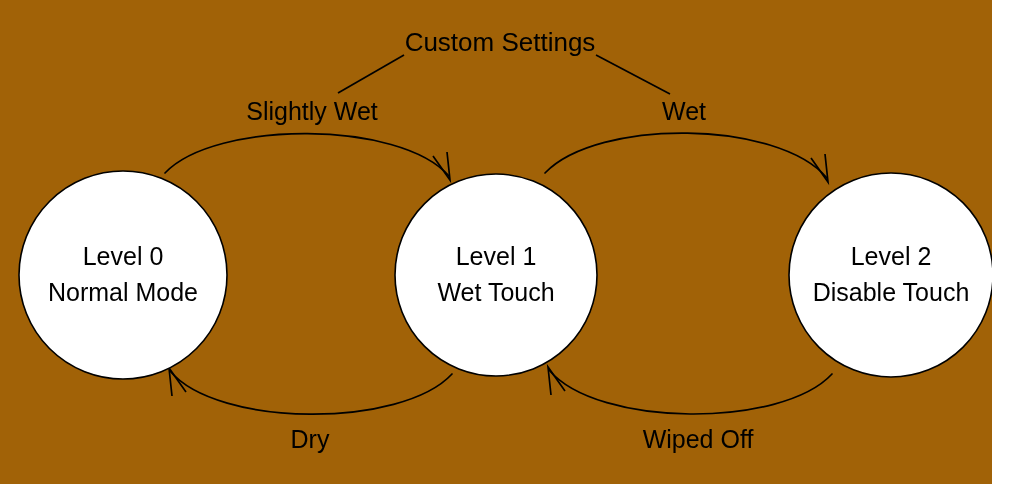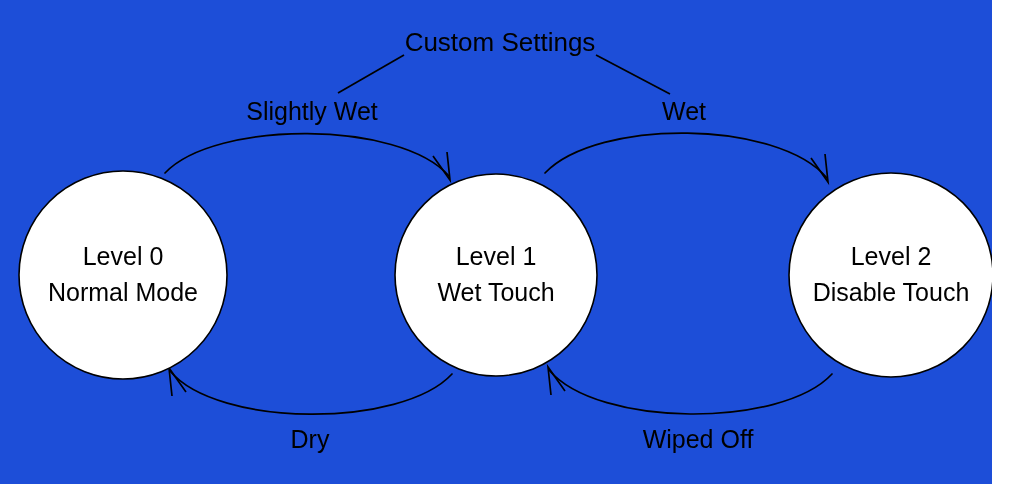--- a/index.html
+++ b/index.html
@@ -7,21 +7,21 @@
     padding: 0;
     background: #ffffff;
   }
   body {
     font-family: "Liberation Sans", sans-serif;
   }
   #canvas {
     position: relative;
     width: 992px;
     height: 484px;
-    background: #1d4ed8;
+    background: #a16207;
     overflow: hidden;
   }
   #diagram-svg {
     position: absolute;
     left: 0;
     top: 0;
     width: 1024px;
     height: 484px;
     display: block;
   }

